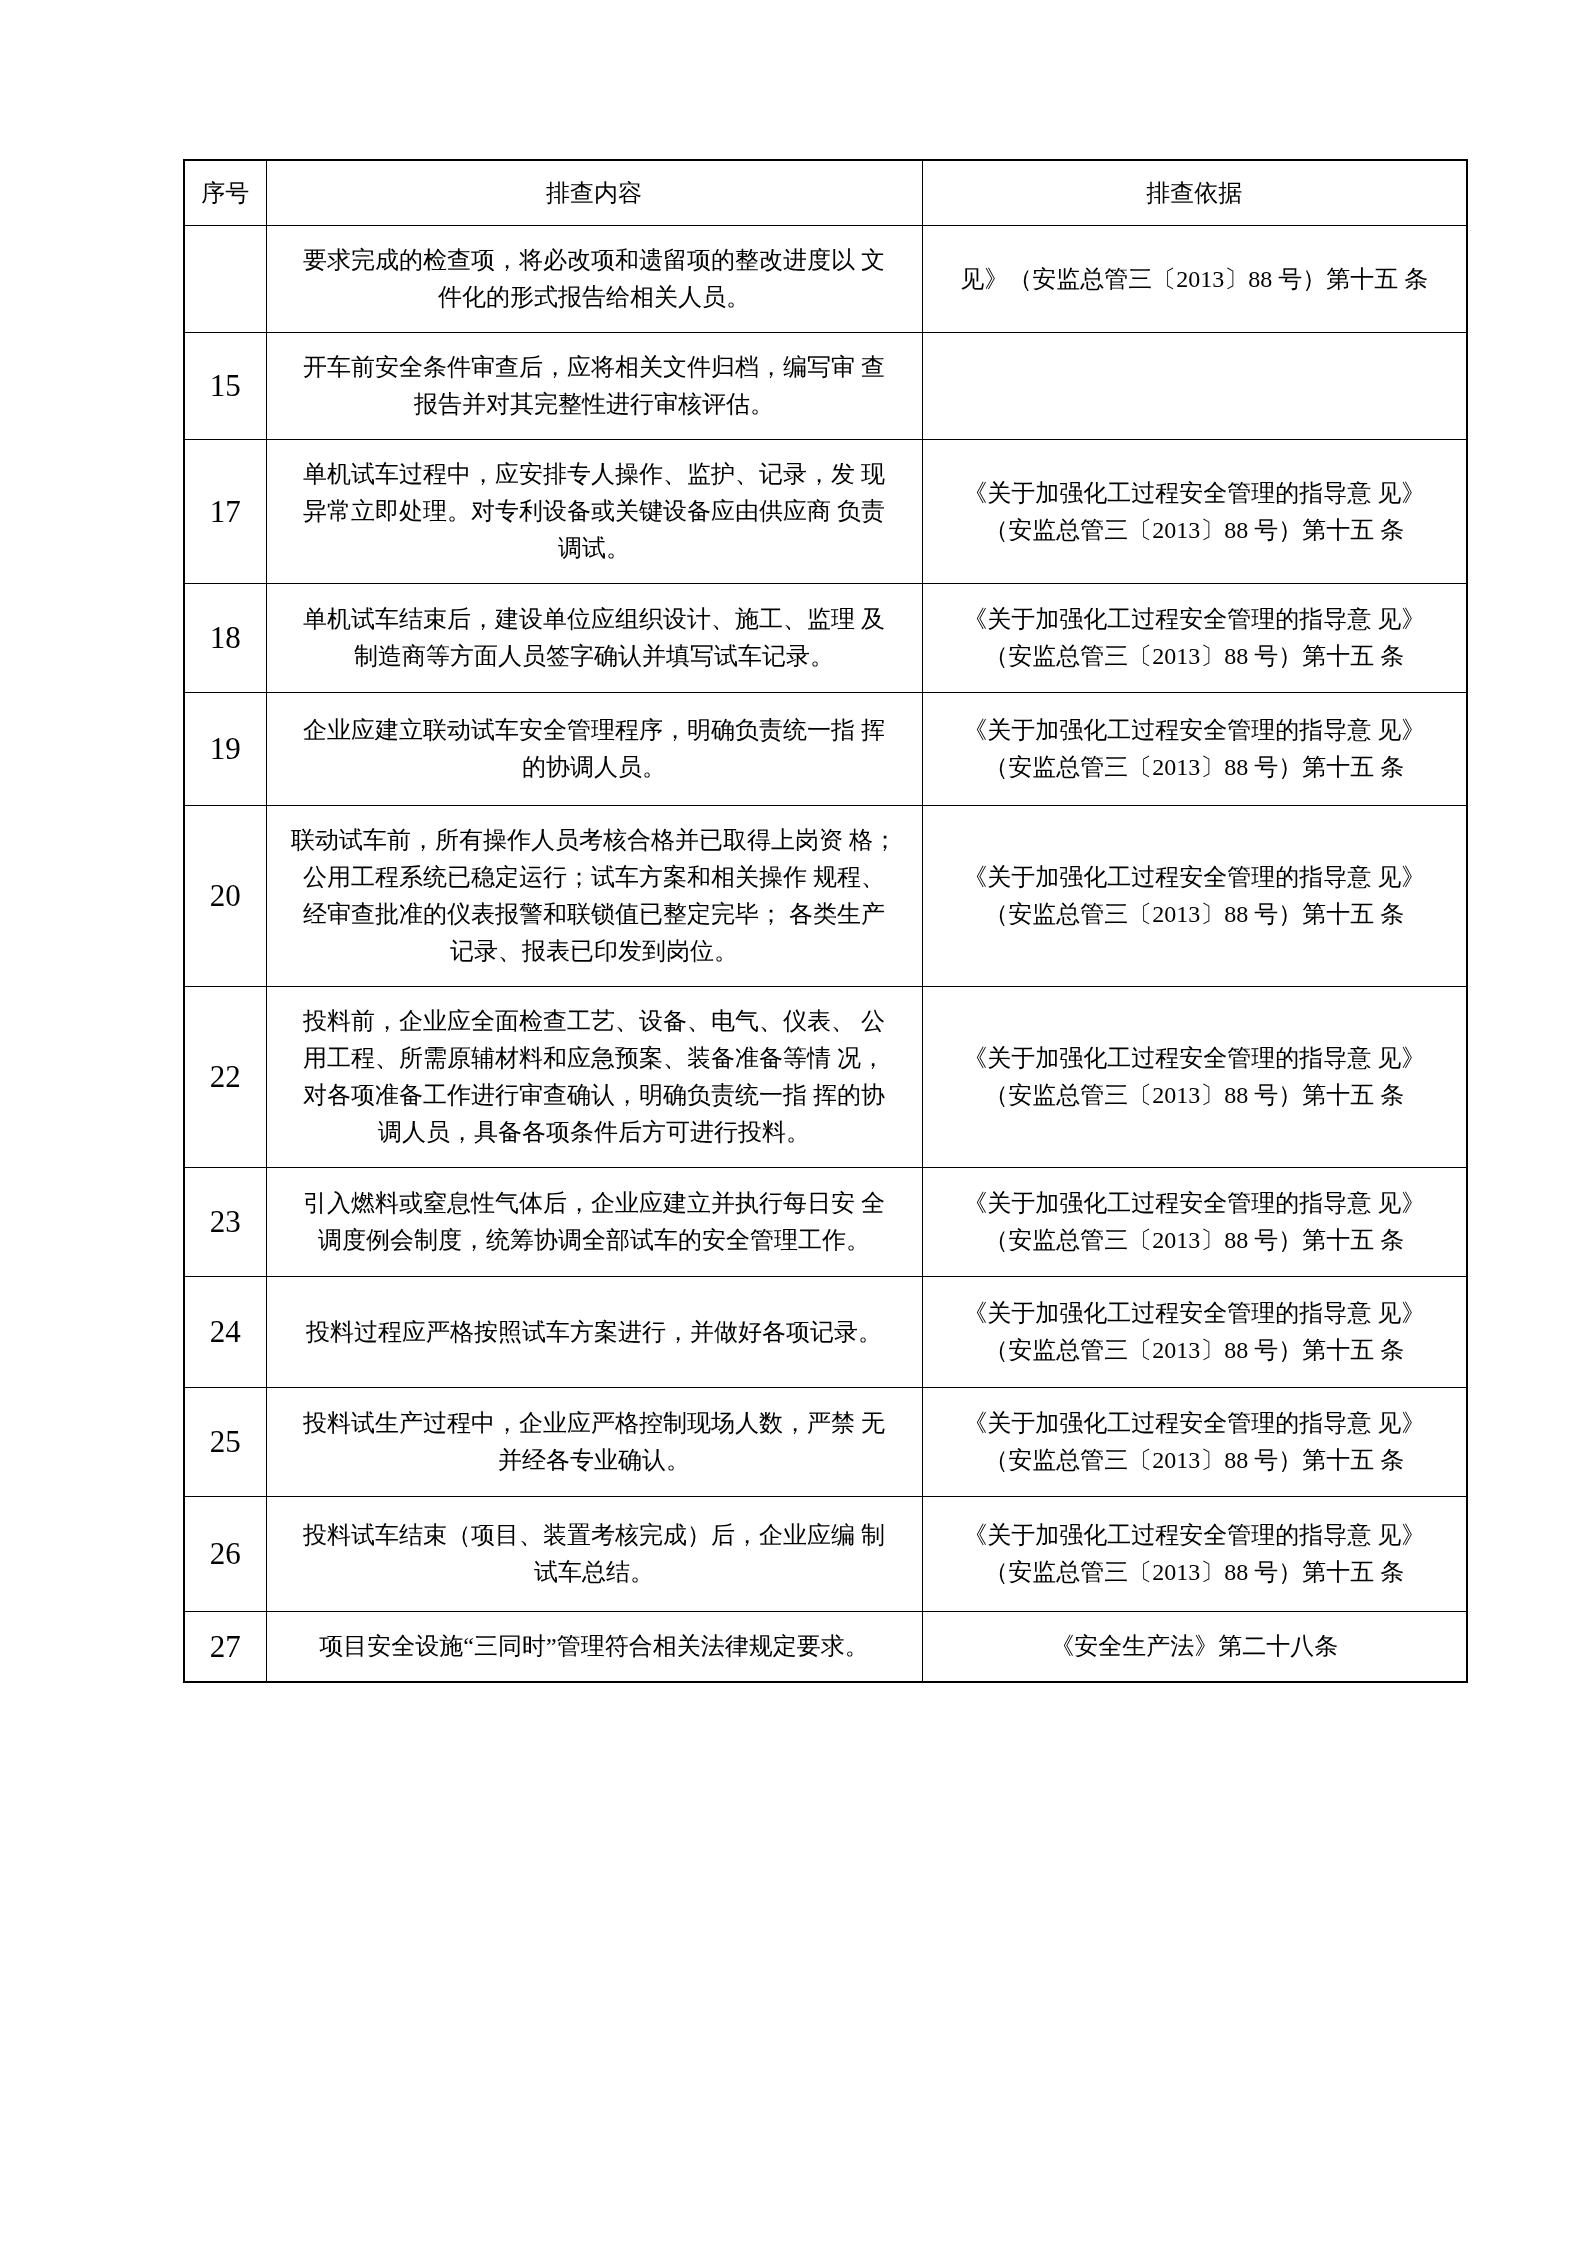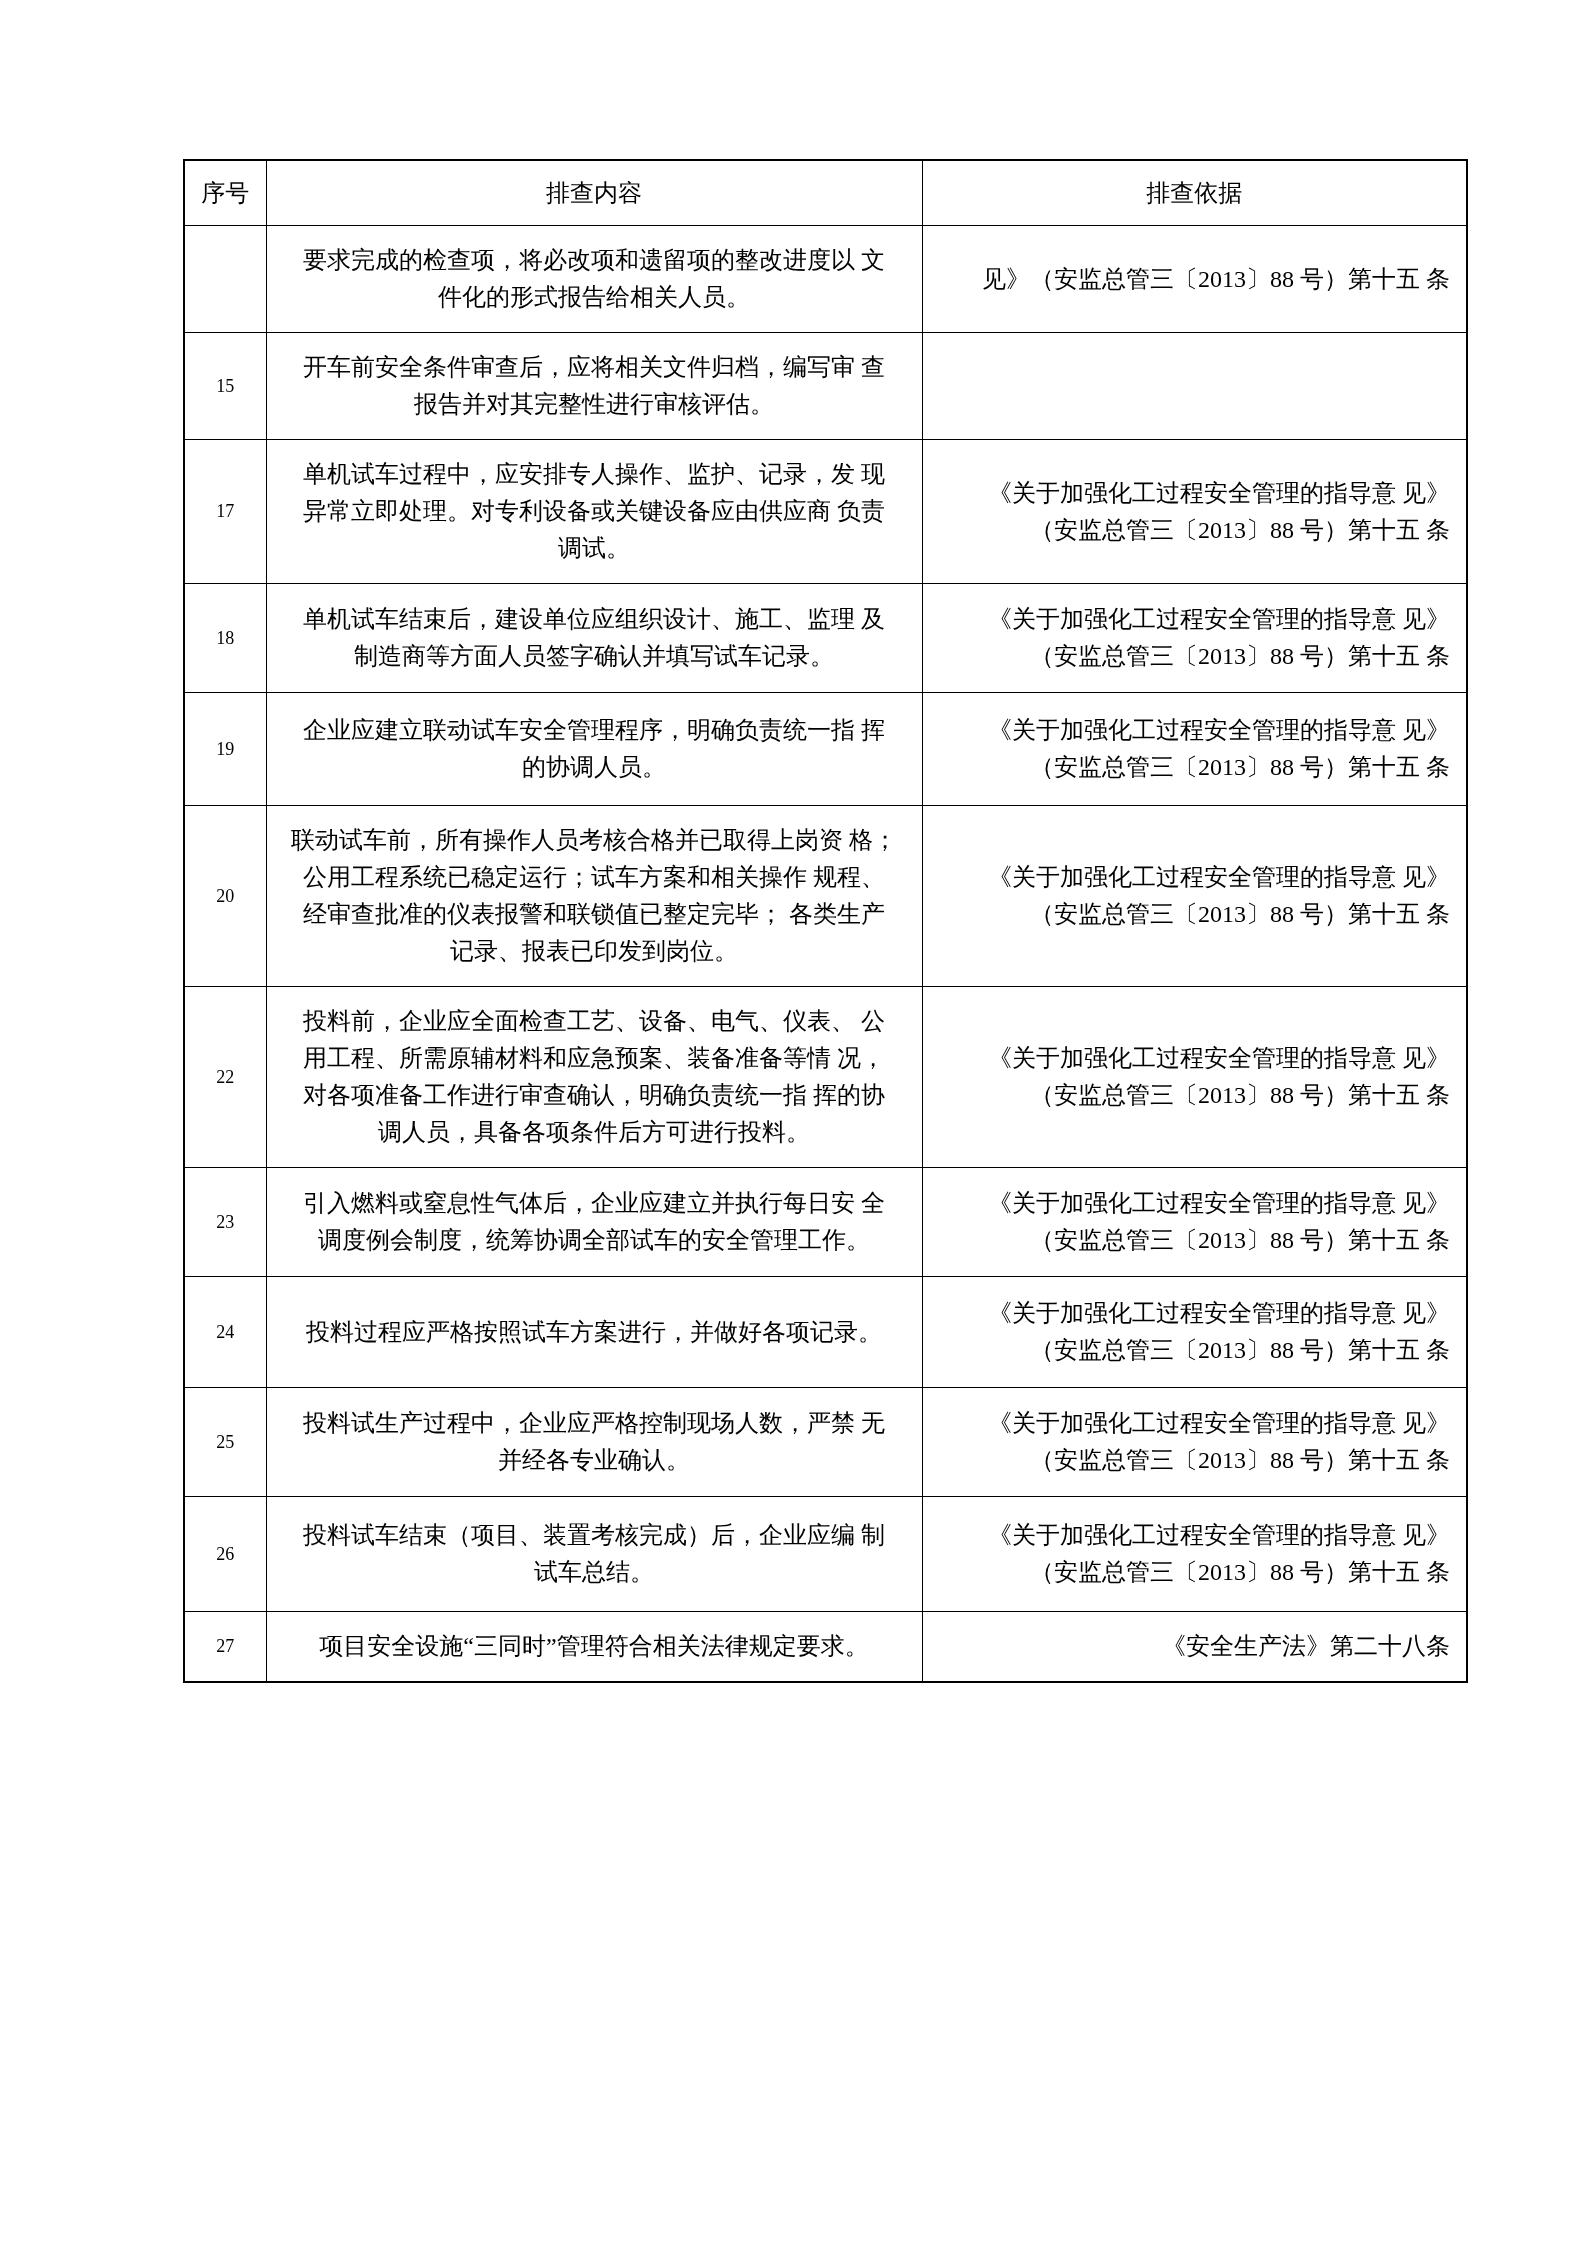--- a/index.html
+++ b/index.html
@@ -33,35 +33,35 @@
     overflow: hidden;
     padding: 16px;
   }
   th.hdr {
     font-weight: normal;
     text-align: center;
     font-size: 24px;
   }
   td.num {
     text-align: center;
-    font-size: 18px;
+    font-size: 31px;
   }
   td.content {
     white-space: pre;
     line-height: 37px;
     padding-left: 5px;
     padding-right: 2px;
     text-align: center;
   }
   td.basis {
     white-space: pre;
     line-height: 37px;
     padding-left: 7px;
     padding-right: 2px;
-    text-align: right;
+    text-align: center;
   }
 </style>
 </head>
 <body>
 
 <div class="page">
   <table class="checklist">
     <colgroup>
       <col style="width:82px">
       <col style="width:656px">

